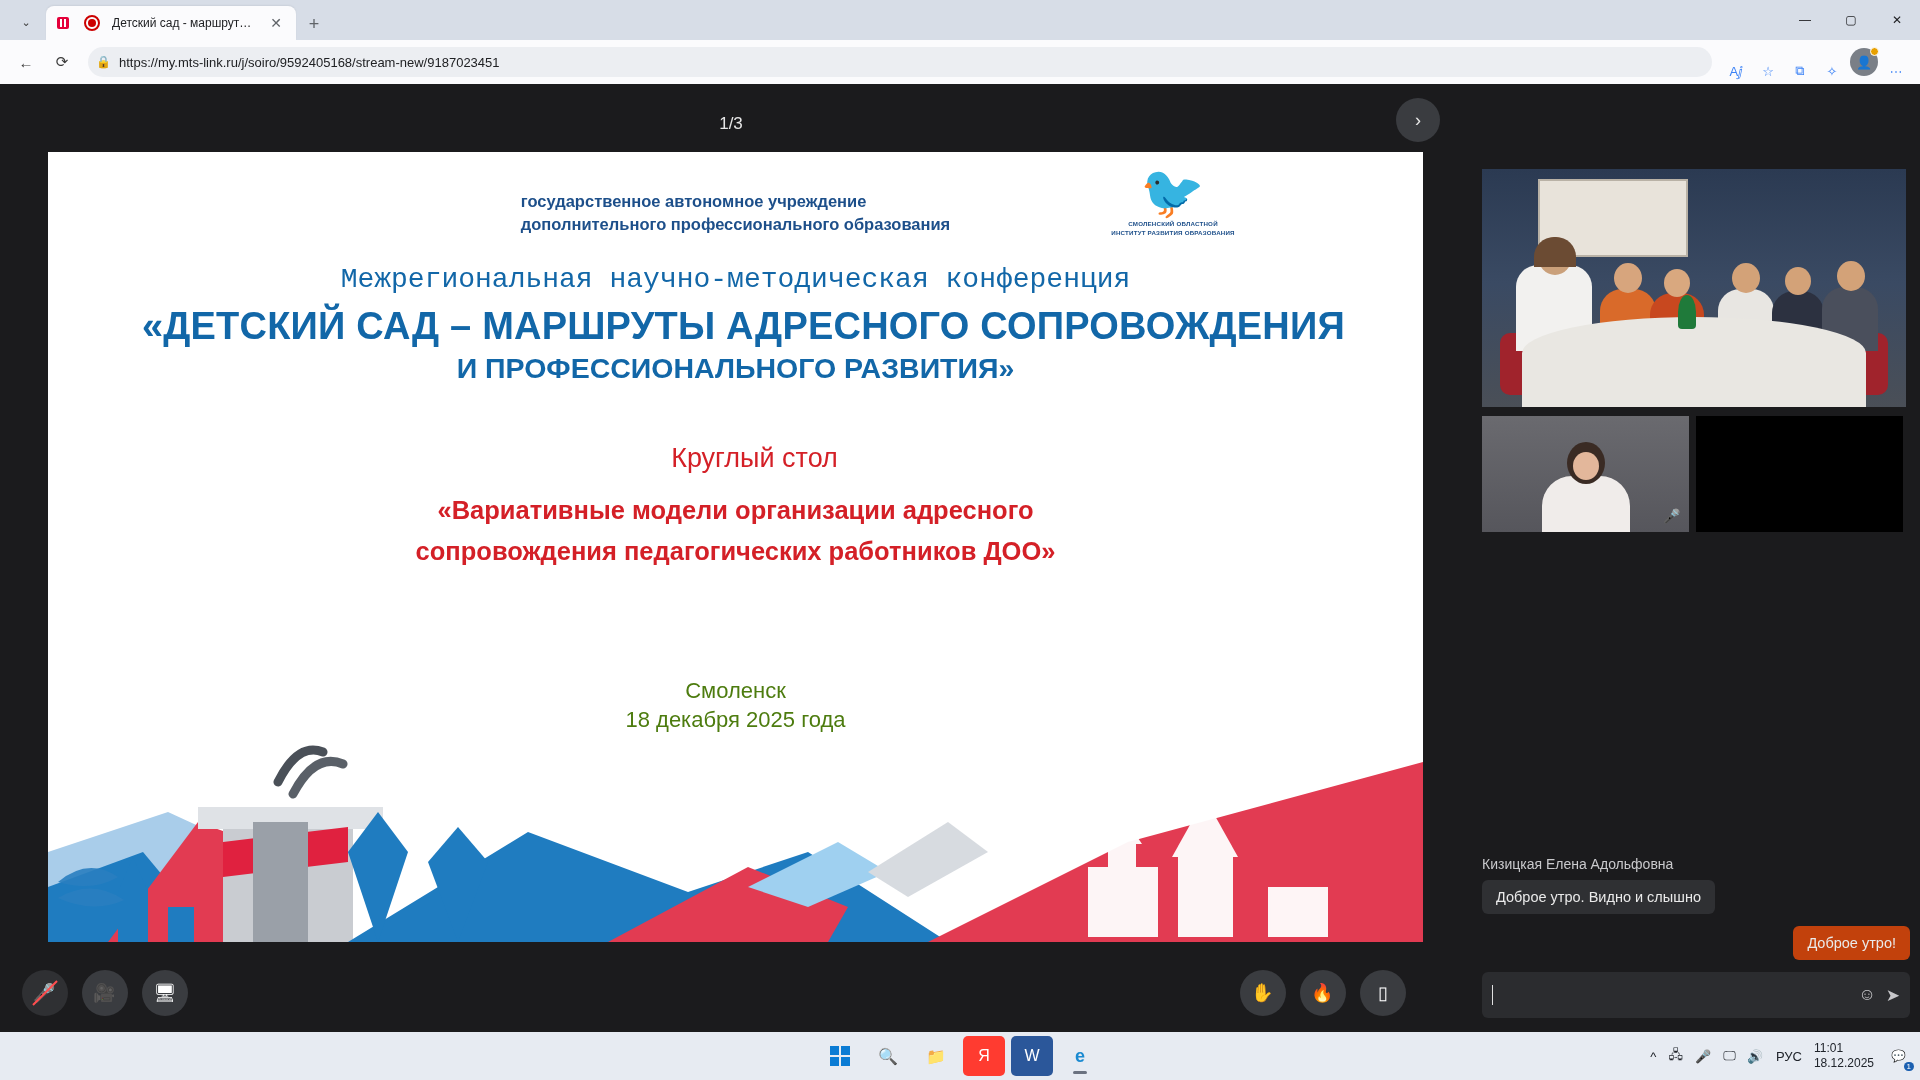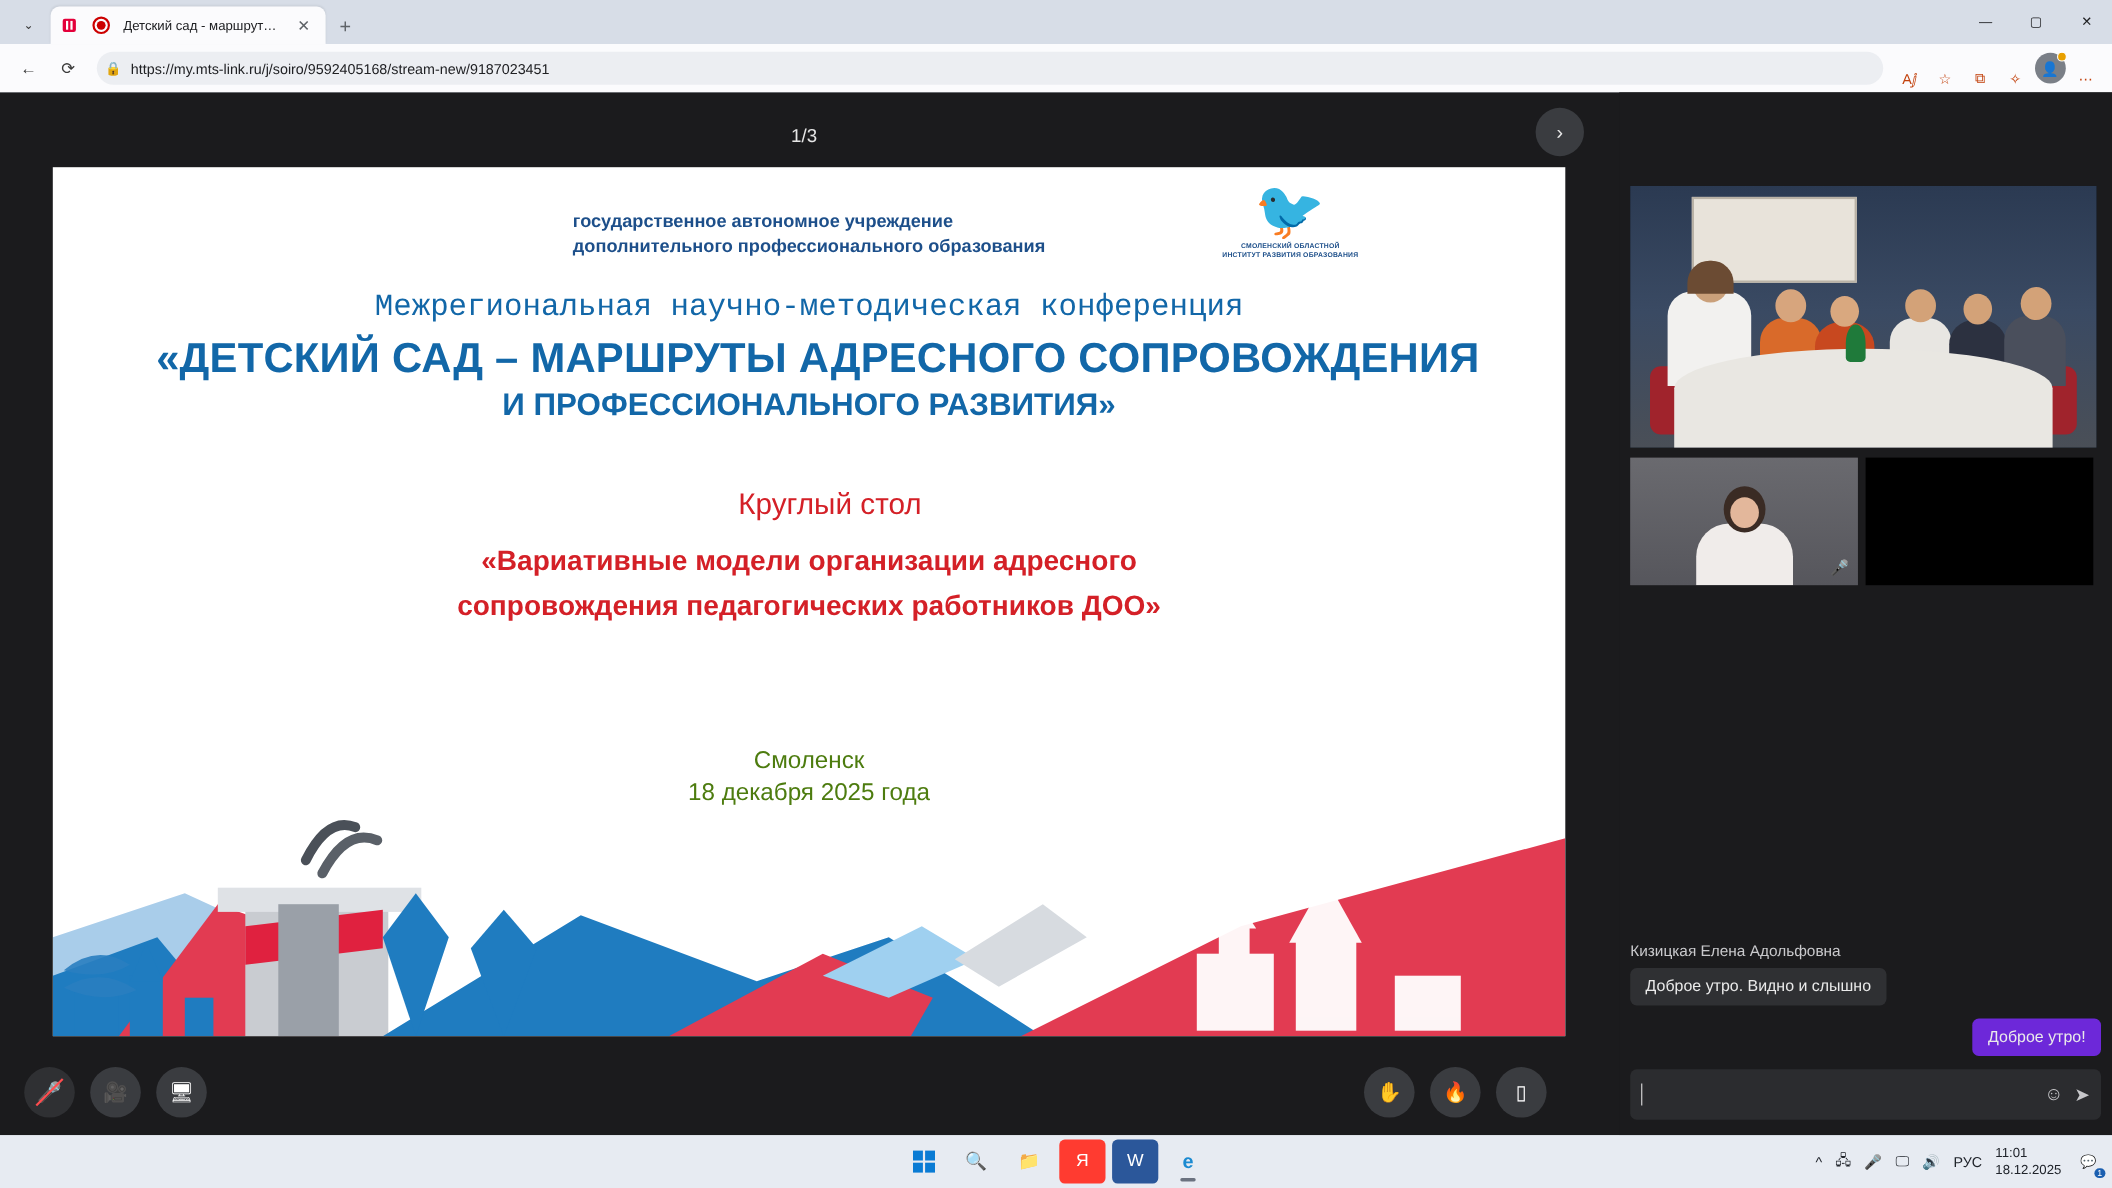--- a/index.html
+++ b/index.html
@@ -41,21 +41,21 @@
 
   .toolbar { height: 44px; background: #fbfbfd; display: flex; align-items: center; padding: 0 10px; gap: 4px; }
   .tb-btn { width: 32px; height: 32px; border-radius: 50%; display: flex; align-items: center; justify-content: center; color: #3b3b3b; font-size: 15px; }
   .omnibox {
     flex: 1; height: 30px; background: #eceef2; border-radius: 15px; display: flex; align-items: center;
     padding: 0 8px; gap: 8px; margin: 0 6px; font-size: 13px; color: #202124;
   }
   .omnibox .lock { font-size: 12px; color: #5f6368; }
   .omnibox .url { flex: 1; white-space: nowrap; overflow: hidden; text-overflow: ellipsis; }
   .omni-icons { display: flex; align-items: center; gap: 4px; }
-  .omni-ic { width: 28px; height: 26px; display: flex; align-items: center; justify-content: center; font-size: 13px; color: #c2410c; margin-top: 18px; }
+  .omni-ic { width: 28px; height: 26px; display: flex; align-items: center; justify-content: center; font-size: 13px; color: #3b82f6; margin-top: 18px; }
   .avatar-btn { width: 28px; height: 28px; border-radius: 50%; background: #7a7f87; color: #fff; display: flex; align-items: center; justify-content: center; font-size: 13px; position: relative; }
   .avatar-btn .badge { position: absolute; right: -1px; top: -1px; width: 9px; height: 9px; background: #e8a000; border-radius: 50%; border: 1px solid #fff; }
 
   
   .page { flex: 1; background: #1b1b1d; position: relative; display: flex; gap: 10px; }
   .stage { flex: 1; position: relative; }
 
   .slide-counter { position: absolute; top: 30px; left: 50%; transform: translateX(-50%); color: #e6e6e6; font-size: 17px; }
   .next-arrow {
     position: absolute; top: 14px; right: 22px; width: 44px; height: 44px; border-radius: 50%;
@@ -112,21 +112,21 @@
   .vs-face { position: absolute; left: 50%; transform: translateX(-50%); bottom: 52px; width: 26px; height: 28px; background: #e3b79b; border-radius: 50%; }
   .vs-mic { position: absolute; right: 8px; bottom: 8px; color: #ff4d4f; font-size: 14px; }
 
   .chat-area { position: absolute; left: 10px; right: 10px; bottom: 72px; }
   .chat-author { color: #c9c9cc; font-size: 14px; margin-bottom: 8px; }
   .bubble-in {
     display: inline-block; background: #2f3033; color: #eaeaea; font-size: 14.5px;
     padding: 9px 14px; border-radius: 6px; max-width: 300px;
   }
   .bubble-out-wrap { display: flex; justify-content: flex-end; margin-top: 12px; }
-  .bubble-out { display: inline-block; background: #6d28d9; color: #eaeaea; font-size: 14.5px; padding: 9px 14px; border-radius: 6px; }
+  .bubble-out { display: inline-block; background: #c2410c; color: #eaeaea; font-size: 14.5px; padding: 9px 14px; border-radius: 6px; }
 
   .composer {
     position: absolute; left: 10px; right: 10px; bottom: 14px; height: 46px; background: #2b2c2f;
     border-radius: 6px; display: flex; align-items: center; padding: 0 10px; gap: 10px;
   }
   .composer .caret { width: 1px; height: 20px; background: #e0e0e0; }
   .composer .field { flex: 1; color: #8d8d90; font-size: 14px; }
   .composer .ic { color: #c7c7ca; font-size: 17px; }
 
   

